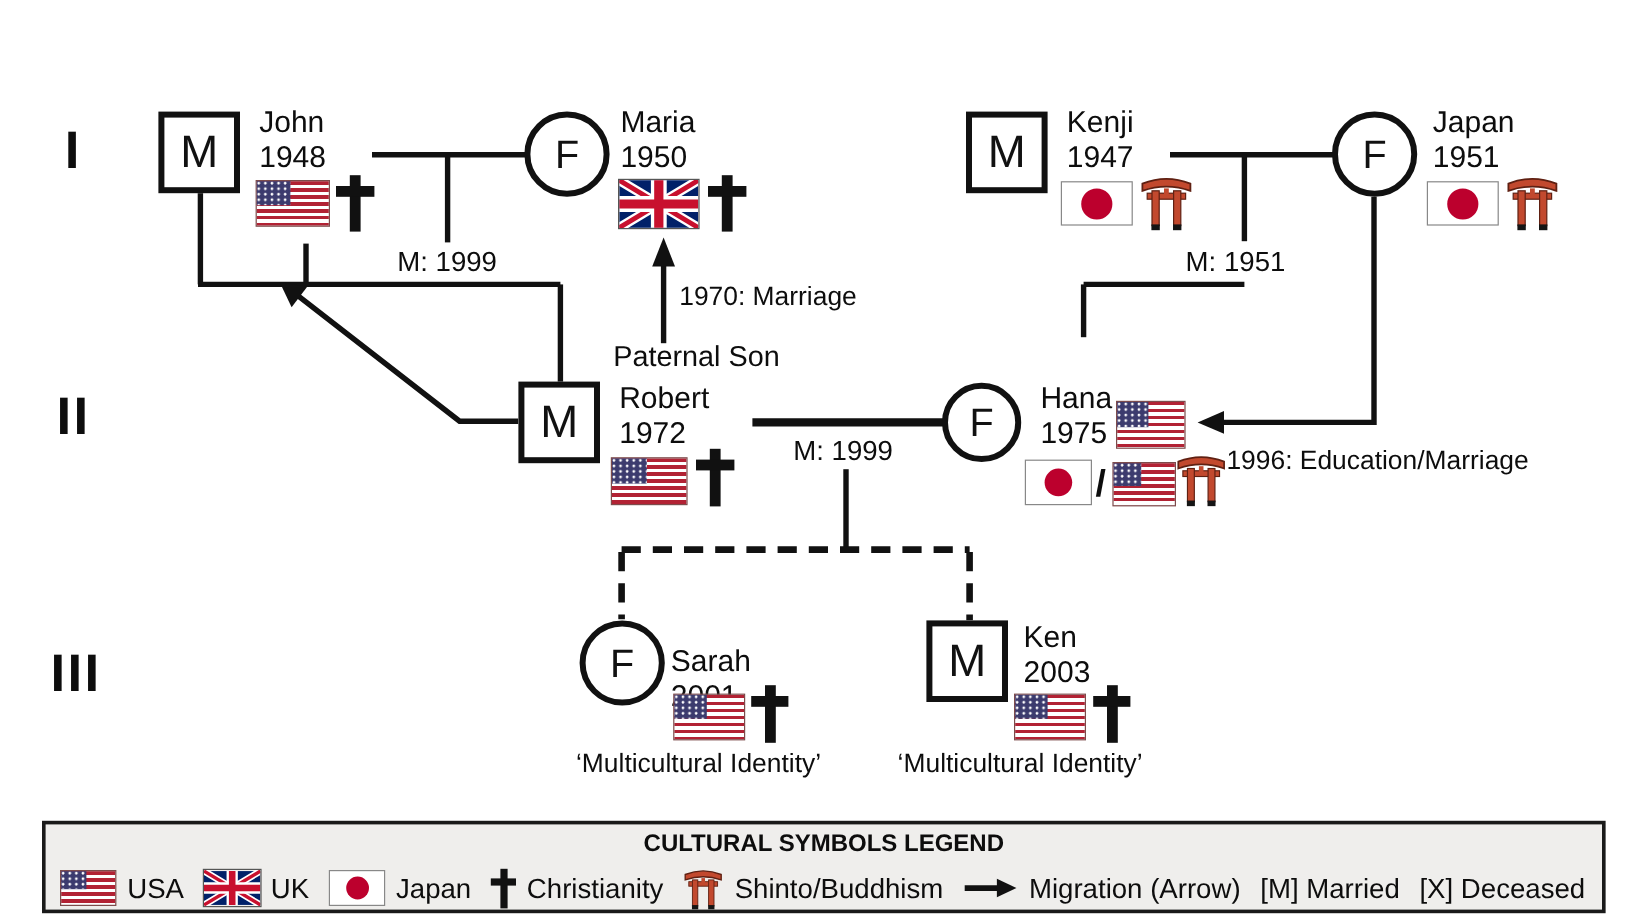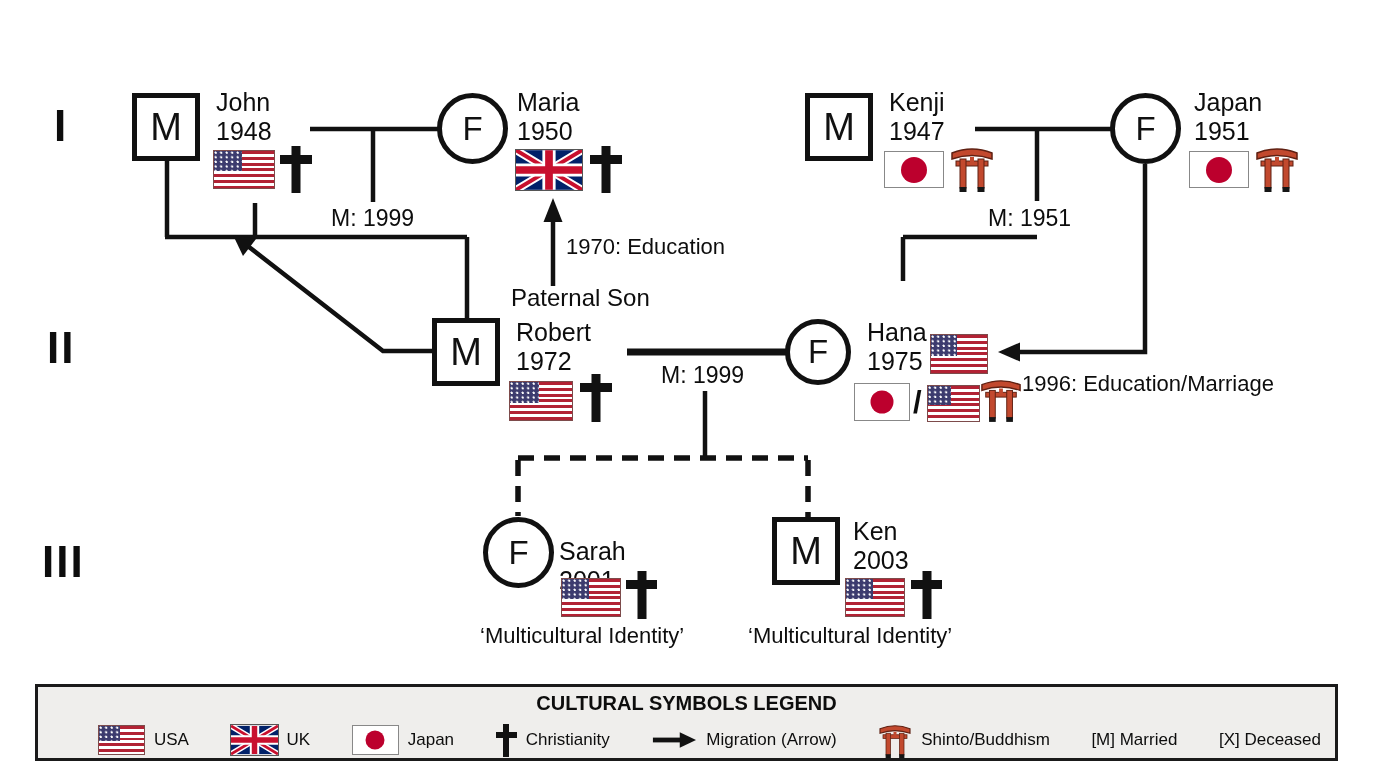--- a/index.html
+++ b/index.html
@@ -30,21 +30,21 @@
   .jp-small::after{width:19px;height:19px;}
   .ukflag{outline:1px solid #555;display:block;}
   .cross{position:absolute;}
   .cross::before{content:"";position:absolute;left:50%;transform:translateX(-50%);top:0;width:9px;height:100%;background:#111;}
   .cross::after{content:"";position:absolute;top:9px;left:0;width:100%;height:9px;background:#111;}
   .cross.small::before{width:6px;}
   .cross.small::after{height:6px;top:8px;}
   .legend{position:absolute;left:35px;top:684px;width:1303px;height:77px;background:#efeeec;
       border:3px solid #1a1a1a;box-sizing:border-box;}
   .legend-title{text-align:center;font-weight:700;font-size:20px;margin-top:5px;}
-  .legend-row{display:flex;align-items:center;justify-content:space-between;padding:7px 14px 0 12px;font-size:17px;margin-left:48px;}
+  .legend-row{display:flex;align-items:center;justify-content:space-between;padding:7px 14px 0 12px;font-size:23px;}
   .legend-item{display:flex;align-items:center;gap:9px;white-space:nowrap;}
   .liflag{position:relative;box-sizing:border-box;flex:0 0 auto;}
   .licross{position:relative;flex:0 0 auto;}
 </style>
 </head>
 <body>
 
 <div class="canvas">
 
   <svg class="layer" viewBox="0 0 1376 768" fill="none" stroke="#111" stroke-width="4.5">
@@ -139,21 +139,21 @@
     <path d="M2,9 Q22,1 42,9 L42,15 Q22,8 2,15 Z" fill="#C2492E" stroke="#5f2012" stroke-width="1.5"></path>
     <rect x="6" y="17" width="32" height="5" fill="#C2492E" stroke="#5f2012" stroke-width="1"></rect>
     <rect x="20" y="13" width="4" height="6" fill="#C2492E"></rect>
     <rect x="10" y="15" width="6" height="29" fill="#C2492E" stroke="#5f2012" stroke-width="1"></rect>
     <rect x="28" y="15" width="6" height="29" fill="#C2492E" stroke="#5f2012" stroke-width="1"></rect>
     <rect x="9.5" y="43" width="7" height="5" fill="#151515"></rect>
     <rect x="27.5" y="43" width="7" height="5" fill="#151515"></rect>
   </svg>
 
   <div class="ann" style="left:331px;top:205px;">M: 1999</div>
-  <div class="ann sm" style="left:566px;top:234px;">1970: Education</div>
+  <div class="ann sm" style="left:566px;top:234px;">1970: Marriage</div>
   <div class="ann" style="left:988px;top:205px;">M: 1951</div>
 
   <div class="role" style="left:486px;top:284px;">Paternal Son</div>
   <div class="sq" style="left:432px;top:318px;width:68px;height:68px;">
     <span>M</span>
   </div>
   <div class="plabel" style="left:516px;top:318px;">
     <div>Robert</div>
     <div>1972</div>
   </div>
@@ -225,39 +225,39 @@
       </div>
       <div class="legend-item">
         <div class="liflag flag-jp jp-small" style="width:47px;height:30px;"></div>
         <span>Japan</span>
       </div>
       <div class="legend-item">
         <div class="licross cross small" style="width:21px;height:33px;"></div>
         <span>Christianity</span>
       </div>
       <div class="legend-item">
-        <svg style="width:46px;height:20px;flex:0 0 auto;" viewBox="0 0 48 20">
-          <path d="M2,10 H32" stroke="#111" stroke-width="5"></path>
-          <polygon points="47,10 30,2 30,18" fill="#111"></polygon>
-        </svg>
-        <span>Migration (Arrow)</span>
-      </div>
-      <div class="legend-item">
         <svg style="width:34px;height:36px;flex:0 0 auto;" viewBox="0 0 44 48">
           <path d="M2,9 Q22,1 42,9 L42,15 Q22,8 2,15 Z" fill="#C2492E" stroke="#5f2012" stroke-width="1.5"></path>
           <rect x="6" y="17" width="32" height="5" fill="#C2492E" stroke="#5f2012" stroke-width="1"></rect>
           <rect x="20" y="13" width="4" height="6" fill="#C2492E"></rect>
           <rect x="10" y="15" width="6" height="29" fill="#C2492E" stroke="#5f2012" stroke-width="1"></rect>
           <rect x="28" y="15" width="6" height="29" fill="#C2492E" stroke="#5f2012" stroke-width="1"></rect>
           <rect x="9.5" y="43" width="7" height="5" fill="#151515"></rect>
           <rect x="27.5" y="43" width="7" height="5" fill="#151515"></rect>
         </svg>
         <span>Shinto/Buddhism</span>
       </div>
       <div class="legend-item">
+        <svg style="width:46px;height:20px;flex:0 0 auto;" viewBox="0 0 48 20">
+          <path d="M2,10 H32" stroke="#111" stroke-width="5"></path>
+          <polygon points="47,10 30,2 30,18" fill="#111"></polygon>
+        </svg>
+        <span>Migration (Arrow)</span>
+      </div>
+      <div class="legend-item">
         <span>[M] Married</span>
       </div>
       <div class="legend-item">
         <span>[X] Deceased</span>
       </div>
     </div>
   </div>
 
 </div>
 

